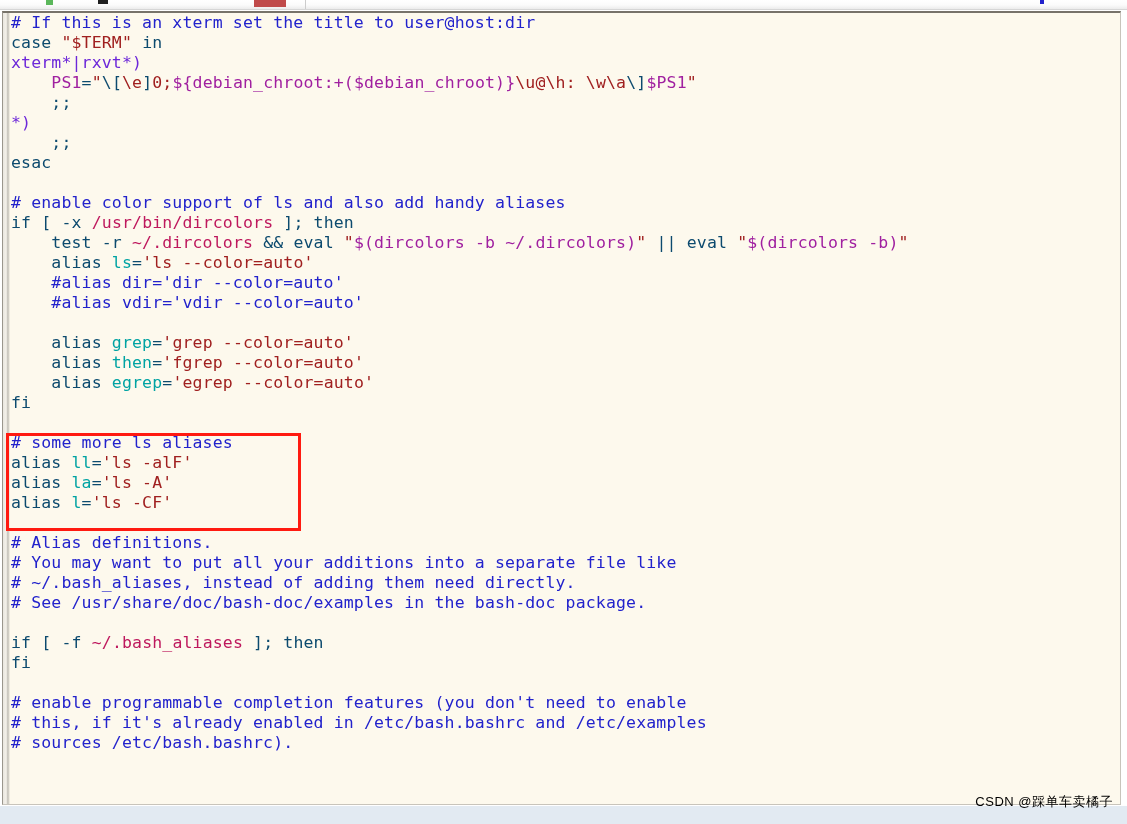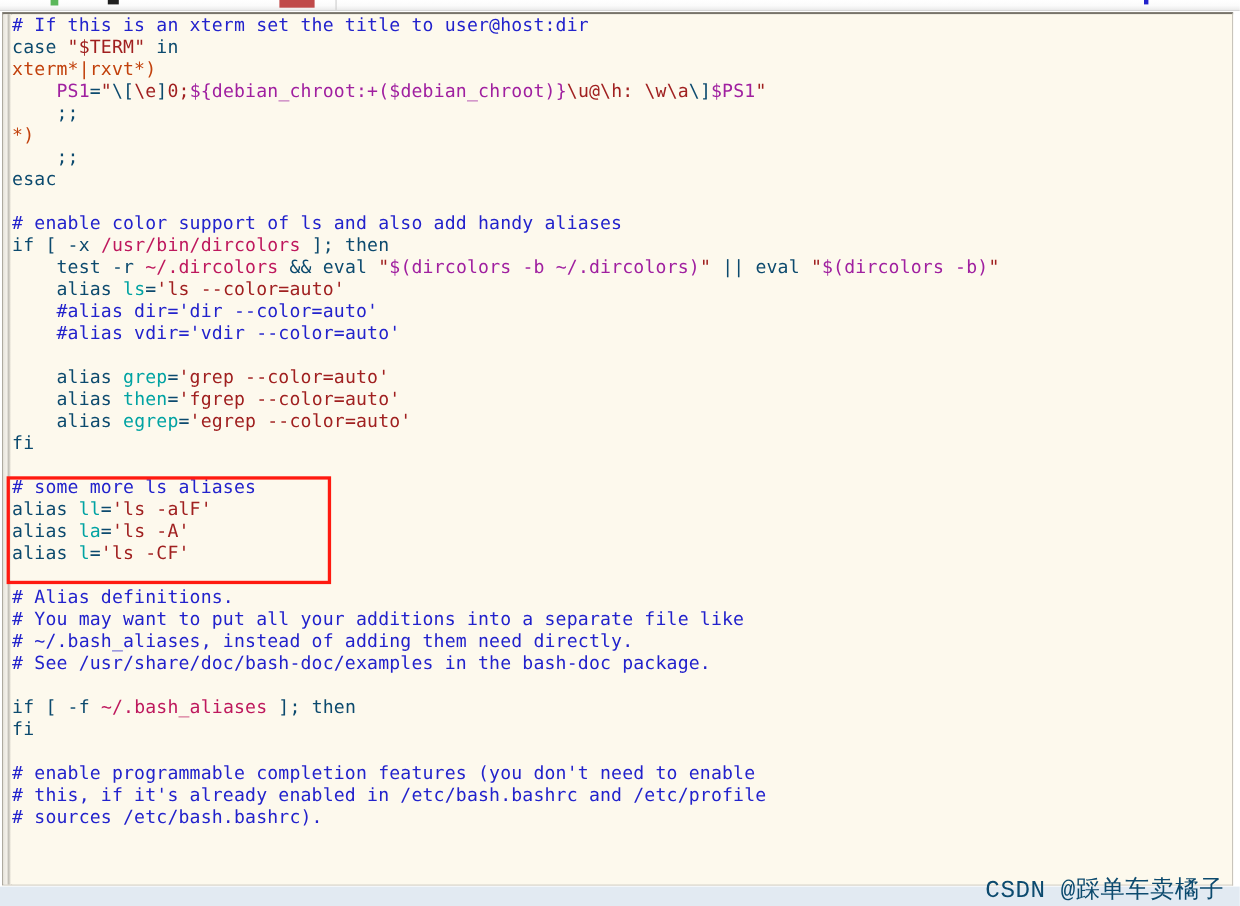--- a/index.html
+++ b/index.html
@@ -67,21 +67,21 @@
     font-size: 16.5px;
     white-space: pre;
     letter-spacing: 0.15px;
   }
   .tok-cmt { color: #2222cc; }
   .tok-kw  { color: #0c4a6e; }
   .tok-var { color: #00a3a3; }
   .tok-str { color: #a02020; }
   .tok-mag { color: #a020a0; }
   .tok-pln { color: #be185d; }
-  .tok-blk { color: #c2410c; }
+  .tok-blk { color: #6d28d9; }
 
   
   #highlight-box {
     position: absolute;
     left: 3px; top: 420px;
     width: 295px; height: 98px;
     box-sizing: border-box;
     border: 3px solid #ff1a10;
     pointer-events: none;
   }
@@ -90,23 +90,23 @@
   #footer-strip {
     position: absolute;
     left: 0; top: 806px;
     width: 1127px; height: 18px;
     background: #e2eaf2;
   }
   
   #watermark {
     position: absolute;
     right: 14px; top: 793px;
-    font-family: Liberation Mono, monospace;
-    font-size: 22px;
-    color: #0c4a6e;
+    font-family: Liberation Sans, sans-serif;
+    font-size: 13px;
+    color: #000000;
     letter-spacing: 0.5px;
     white-space: nowrap;
   }
 </style>
 </head>
 <body>
 
 <div id="top-toolbar">
   <div class="tb-icon tb-green"></div>
   <div class="tb-icon tb-black"></div>
@@ -146,20 +146,20 @@
       <div class="code-line">&nbsp;</div>
       <div class="code-line"><span class="tok-cmt"># Alias definitions.</span></div>
       <div class="code-line"><span class="tok-cmt"># You may want to put all your additions into a separate file like</span></div>
       <div class="code-line"><span class="tok-cmt"># ~/.bash_aliases, instead of adding them need directly.</span></div>
       <div class="code-line"><span class="tok-cmt"># See /usr/share/doc/bash-doc/examples in the bash-doc package.</span></div>
       <div class="code-line">&nbsp;</div>
       <div class="code-line"><span class="tok-kw">if</span><span class="tok-pln"> </span><span class="tok-kw">[</span><span class="tok-pln"> </span><span class="tok-kw">-f</span><span class="tok-pln"> ~/.bash_aliases </span><span class="tok-kw">];</span><span class="tok-pln"> </span><span class="tok-kw">then</span></div>
       <div class="code-line"><span class="tok-kw">fi</span></div>
       <div class="code-line">&nbsp;</div>
       <div class="code-line"><span class="tok-cmt"># enable programmable completion features (you don't need to enable</span></div>
-      <div class="code-line"><span class="tok-cmt"># this, if it's already enabled in /etc/bash.bashrc and /etc/profile</span></div>
+      <div class="code-line"><span class="tok-cmt"># this, if it's already enabled in /etc/bash.bashrc and /etc/examples</span></div>
       <div class="code-line"><span class="tok-cmt"># sources /etc/bash.bashrc).</span></div>
     </div>
   <div id="highlight-box"></div>
 </div>
 
 <div id="footer-strip"></div>
 <div id="watermark">CSDN @踩单车卖橘子</div>
 
 </body></html>

